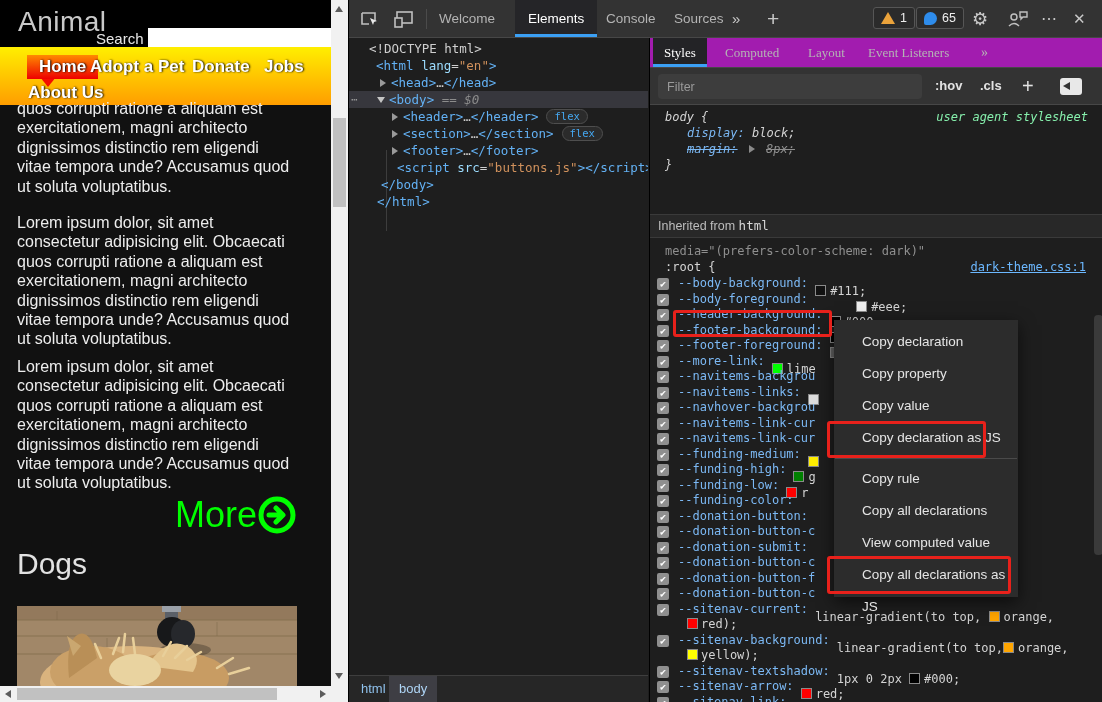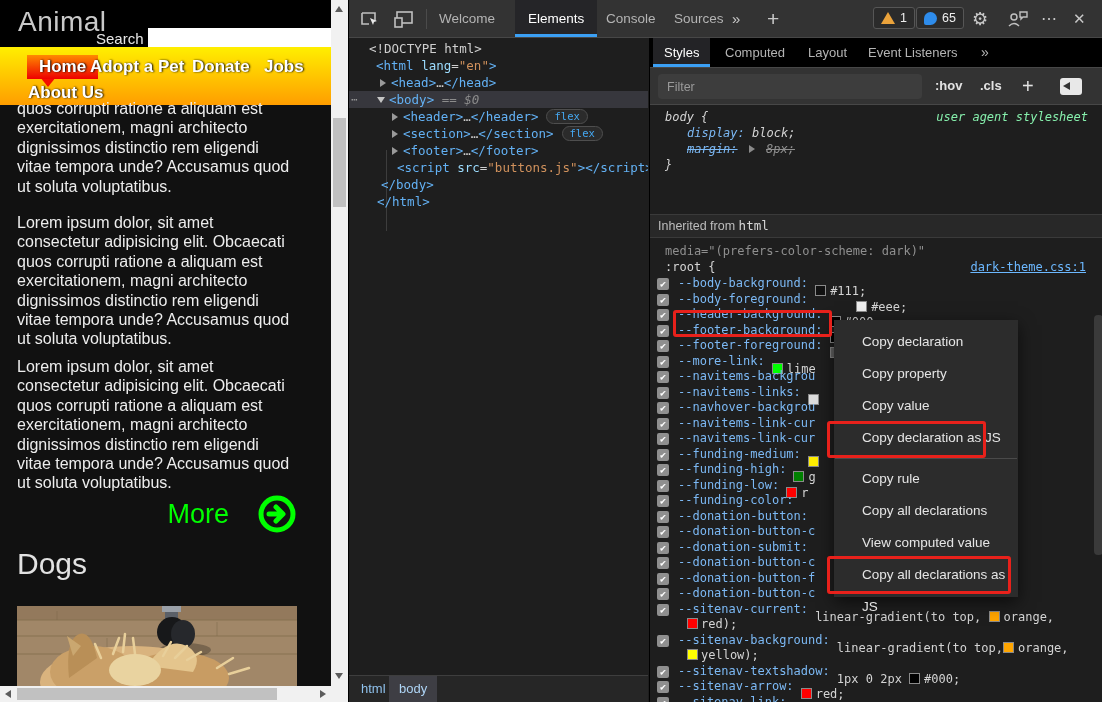--- a/index.html
+++ b/index.html
@@ -16,21 +16,21 @@
   .sitenav{position:absolute;left:0;top:47px;width:331px;height:58px;
            background:linear-gradient(to top,#ff9d00,#ffef00);}
   .nav-item{position:absolute;font-size:17px;font-weight:700;color:#fff;text-shadow:1px 0 2px #000;cursor:pointer;}
   .nav-current{display:flex;align-items:center;justify-content:center;
            background:linear-gradient(to bottom,#ff8a00,#ee0000);}
   .nav-arrow{position:absolute;left:40px;top:30px;width:0;height:0;
            border-left:8px solid transparent;border-right:8px solid transparent;border-top:10px solid #f30e00;}
   .paras{position:absolute;left:17px;width:308px;color:#ededed;font-size:16px;}
   .paras .ln{height:19.4px;line-height:19.4px;white-space:nowrap;}
   .more-row{position:absolute;left:0;top:494px;width:297px;height:42px;text-align:right;}
-  .more-link{font-size:27px;color:#0f0;vertical-align:middle;margin-right:28px;cursor:pointer;}
+  .more-link{font-size:36px;color:#0f0;vertical-align:middle;margin-right:0;cursor:pointer;}
   .more-icon{vertical-align:middle;}
   .dogs-h{position:absolute;left:17px;top:547px;font-size:30px;font-weight:300;color:#e2e2e2;}
   .dog-photo{position:absolute;left:17px;top:606px;width:280px;height:80px;overflow:hidden;background:#9f8465;}
 
   
   .vsb{position:absolute;left:331px;top:0;width:17px;height:686px;background:#f1f1f1;}
   .vsb-thumb{position:absolute;left:2px;top:118px;width:13px;height:89px;background:#c1c1c1;}
   .hsb{position:absolute;left:0;top:686px;width:331px;height:16px;background:#f1f1f1;}
   .hsb-thumb{position:absolute;left:17px;top:2px;width:260px;height:12px;background:#c1c1c1;}
   .sb-corner{position:absolute;left:331px;top:686px;width:17px;height:16px;background:#f1f1f1;}
@@ -66,21 +66,21 @@
   .row-dots{position:absolute;left:2px;top:0;color:#9a9a9a;letter-spacing:1px;font-size:11px;}
   .dom-badge{display:inline-block;border:1px solid #4e4e4e;border-radius:9px;background:#2b2b2b;color:#45a8f2;
              font-size:10.5px;line-height:13px;padding:0 7px;margin-left:8px;vertical-align:1px;cursor:pointer;}
   .guide{position:absolute;left:37px;top:112px;width:1px;height:81px;background:#3d3d3d;}
   .crumbbar{position:absolute;left:0;top:675px;width:299px;height:27px;background:#262626;border-top:1px solid #3e3e3e;box-sizing:border-box;}
   .crumb{position:absolute;top:0;height:26px;line-height:26px;font-size:13px;color:#8fc1ec;padding:0 10px;cursor:pointer;}
   .crumb.current{background:#3e3e44;color:#aed4f5;}
 
   
   .styles{position:absolute;left:300px;top:38px;width:454px;height:664px;border-left:1px solid #000;box-sizing:border-box;background:#1e1e1e;}
-  .st-tabs{position:absolute;left:0;top:0;width:100%;height:30px;background:#000000;border-bottom:1px solid #474747;box-sizing:border-box;}
+  .st-tabs{position:absolute;left:0;top:0;width:100%;height:30px;background:#a21caf;border-bottom:1px solid #474747;box-sizing:border-box;font-family:Liberation Serif, serif;}
   .st-tab{position:absolute;top:0;height:29px;line-height:29px;font-size:13px;color:#b4b4b4;padding:0 11px;cursor:pointer;}
   .st-tab.active{background:#232326;color:#fff;box-shadow:inset 0 -3px 0 #3ba0f5;}
   .st-toolbar{position:absolute;left:0;top:30px;width:100%;height:37px;background:#333;border-bottom:1px solid #474747;box-sizing:border-box;}
   .filter{position:absolute;left:8px;top:6px;width:264px;height:25px;background:#3d3d3d;border:none;border-radius:4px;
           color:#ddd;font-size:12.5px;padding:0 9px;box-sizing:border-box;}
   .filter::placeholder{color:#9a9a9a;}
   .st-btn{position:absolute;top:0;height:36px;line-height:36px;font-size:13px;font-weight:700;color:#e3e3e3;cursor:pointer;}
   .pane-icon{position:absolute;left:410px;top:10px;width:22px;height:17px;background:#e8e8e8;border-radius:3px;cursor:pointer;}
   .pane-icon::before{content:"";position:absolute;left:3px;top:4px;border-top:4.5px solid transparent;border-bottom:4.5px solid transparent;border-right:7px solid #333;}
 

